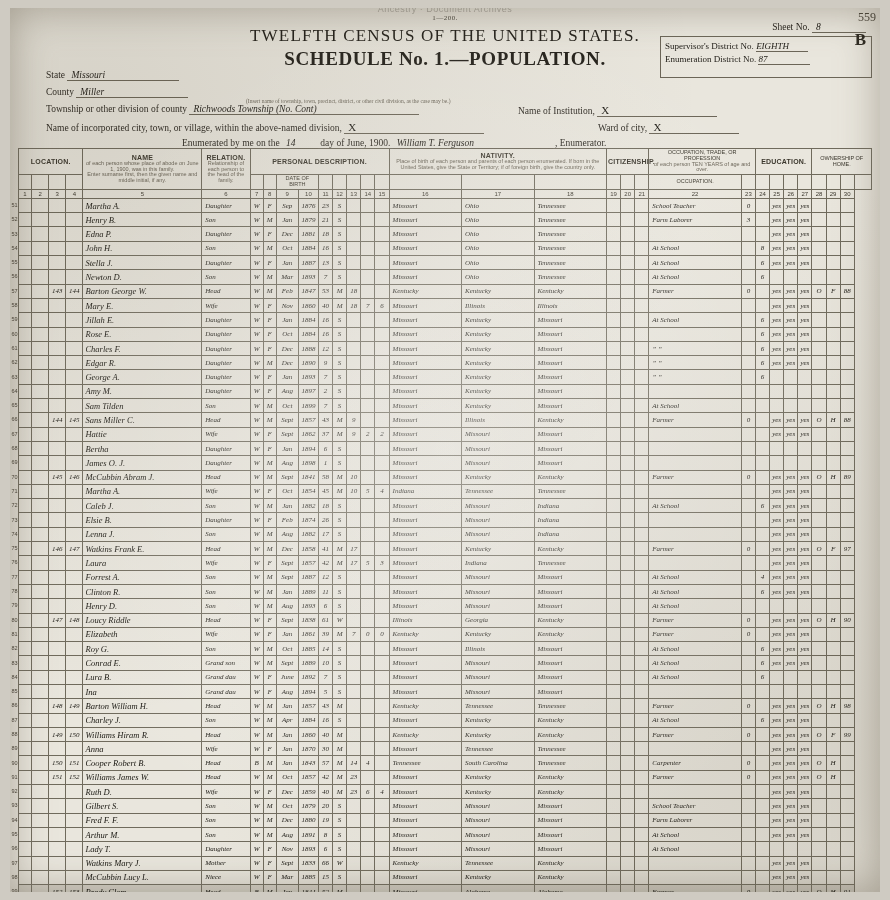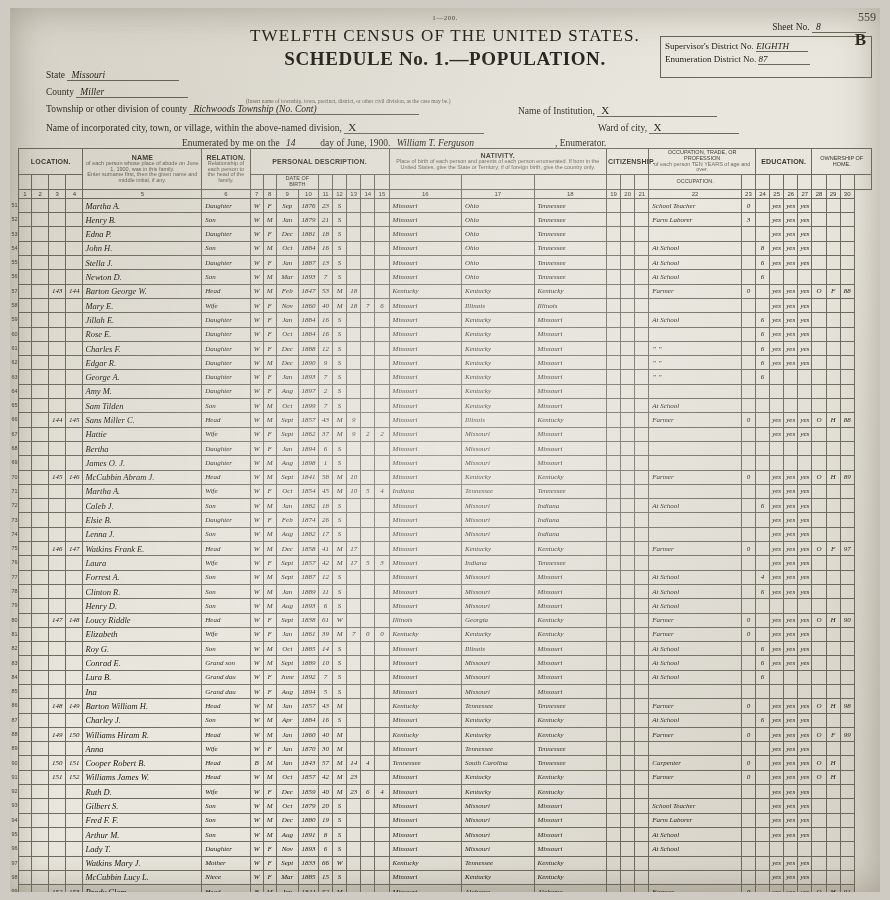--- a/index.html
+++ b/index.html
@@ -92,20 +92,21 @@
   .edge-nums{position:absolute;left:0;top:140px;width:9px;z-index:7;}
   .edge-nums div{font-size:5.5px;color:#4a4438;height:14.3px;line-height:14.3px;
                  text-align:center;font-family:"Liberation Sans",sans-serif;}
   .hl{background:rgba(90,85,70,.13);}
 </style>
 </head>
 <body>
 
 <div id="sheet">
 
+  <div class="watermark">Ancestry · Document Archives</div>
   <div class="corner-id">559</div>
   <div class="corner-b">B</div>
 
   <div class="hdr">
     <div class="formno">1—200.</div>
     <div class="title1">TWELFTH CENSUS OF THE UNITED STATES.</div>
     <div class="title2">SCHEDULE No. 1.—POPULATION.</div>
 
     <div class="fline" style="left:36px;top:62px;">
       <span>State</span>

